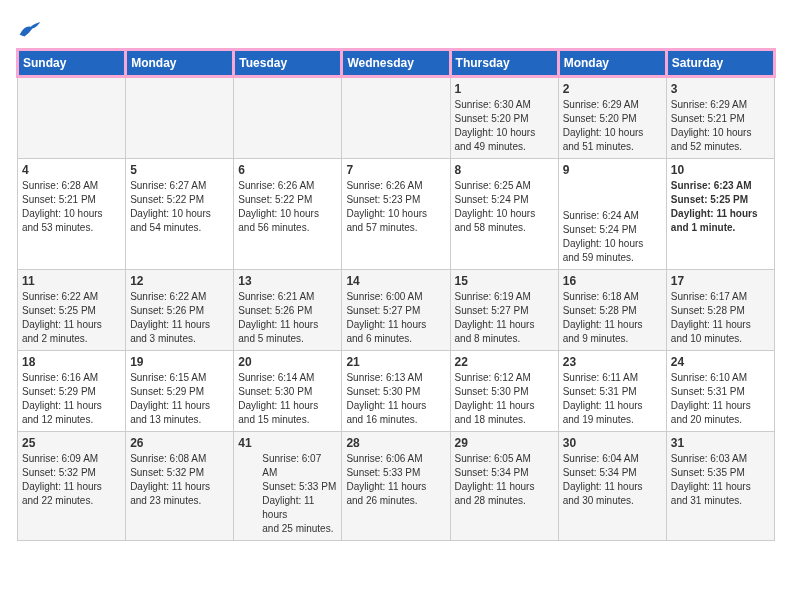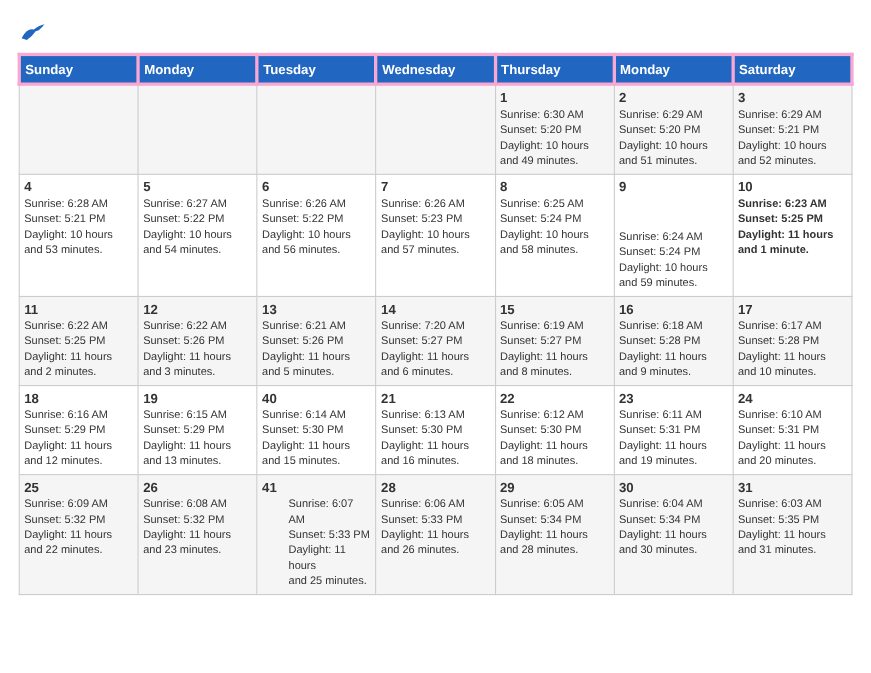--- a/index.html
+++ b/index.html
@@ -224,21 +224,21 @@
         </td>
         <td>
           <span class="day-num">13</span>
           <div class="cell-info" style="white-space: pre-line;">Sunrise: 6:21 AM
 Sunset: 5:26 PM
 Daylight: 11 hours
 and 5 minutes.</div>
         </td>
         <td>
           <span class="day-num">14</span>
-          <div class="cell-info" style="white-space: pre-line;">Sunrise: 7:20 AM
+          <div class="cell-info" style="white-space: pre-line;">Sunrise: 6:00 AM
 Sunset: 5:27 PM
 Daylight: 11 hours
 and 6 minutes.</div>
         </td>
         <td>
           <span class="day-num">15</span>
           <div class="cell-info" style="white-space: pre-line;">Sunrise: 6:19 AM
 Sunset: 5:27 PM
 Daylight: 11 hours
 and 8 minutes.</div>
@@ -267,21 +267,21 @@
 and 12 minutes.</div>
         </td>
         <td>
           <span class="day-num">19</span>
           <div class="cell-info" style="white-space: pre-line;">Sunrise: 6:15 AM
 Sunset: 5:29 PM
 Daylight: 11 hours
 and 13 minutes.</div>
         </td>
         <td>
-          <span class="day-num">40</span>
+          <span class="day-num">20</span>
           <div class="cell-info" style="white-space: pre-line;">Sunrise: 6:14 AM
 Sunset: 5:30 PM
 Daylight: 11 hours
 and 15 minutes.</div>
         </td>
         <td>
           <span class="day-num">21</span>
           <div class="cell-info" style="white-space: pre-line;">Sunrise: 6:13 AM
 Sunset: 5:30 PM
 Daylight: 11 hours

